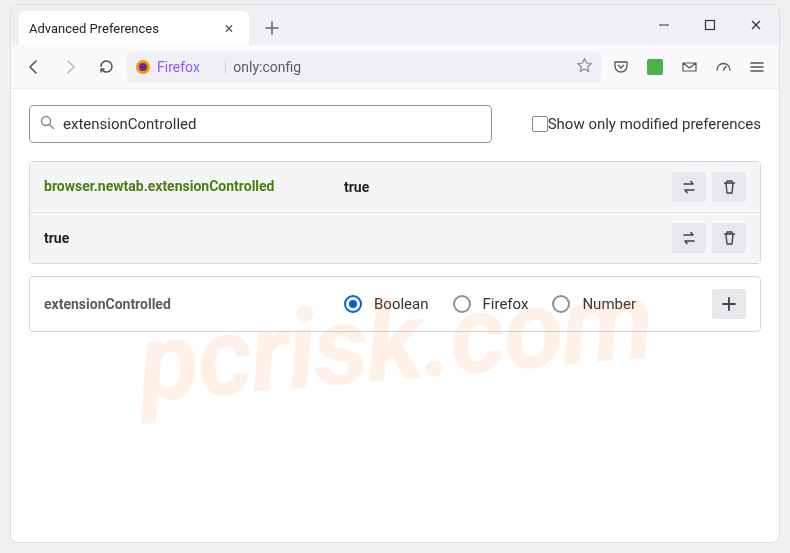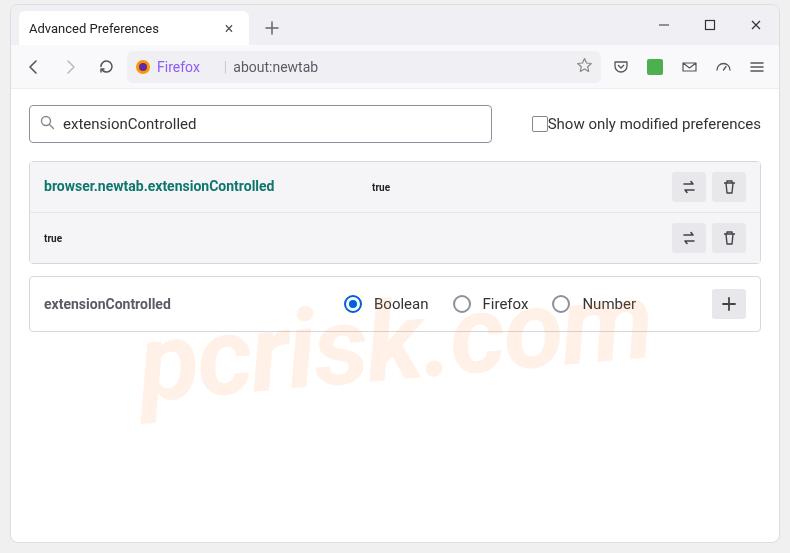--- a/index.html
+++ b/index.html
@@ -202,30 +202,30 @@
     .pref-row {
       display: flex;
       align-items: center;
       padding: 10px 14px;
       border-bottom: 1px solid #e7e7e7;
       background: #f5f5f7;
     }
     .pref-row:last-child { border-bottom: none; }
     .pref-name {
       font-weight: 700;
-      color: #0f766e;
+      color: #4d7c0f;
       font-size: 14px;
-      width: 328px;
+      width: 300px;
       word-break: break-word;
       line-height: 1.4;
     }
     .pref-value {
       font-weight: 700;
       color: #222;
-      font-size: 10px;
+      font-size: 14px;
       flex: 1;
     }
     .pref-actions {
       display: flex;
       gap: 6px;
     }
     .action-btn {
       width: 34px;
       height: 30px;
       background: #e7e7ec;
@@ -349,21 +349,21 @@
     </div>
     <div class="url-bar">
       <span class="firefox-logo">
         <svg viewBox="0 0 16 16">
             <circle cx="8" cy="8" r="7" fill="#ff9500"></circle>
             <circle cx="8" cy="8" r="4" fill="#5e2ca5"></circle>
           </svg>
       </span>
       <span class="url-brand">Firefox</span>
       <span class="url-sep">|</span>
-      <span>about:newtab</span>
+      <span>only:config</span>
       <span class="star-btn">
         <svg width="17" height="17" viewBox="0 0 17 17">
             <path d="M8.5 1.5l2 4.5 4.8.5-3.6 3.3 1 4.7-4.2-2.4-4.2 2.4 1-4.7L1.7 6.5l4.8-.5z" stroke="#888" stroke-width="1.2" fill="none" stroke-linejoin="round"></path>
           </svg>
       </span>
     </div>
     <div class="toolbar-icon">
       <svg width="16" height="16" viewBox="0 0 16 16">
           <path d="M2 3h12v4a6 6 0 0 1-12 0V3z M5 6l3 3 3-3" stroke="#555" stroke-width="1.3" fill="none" stroke-linejoin="round"></path>
         </svg>

